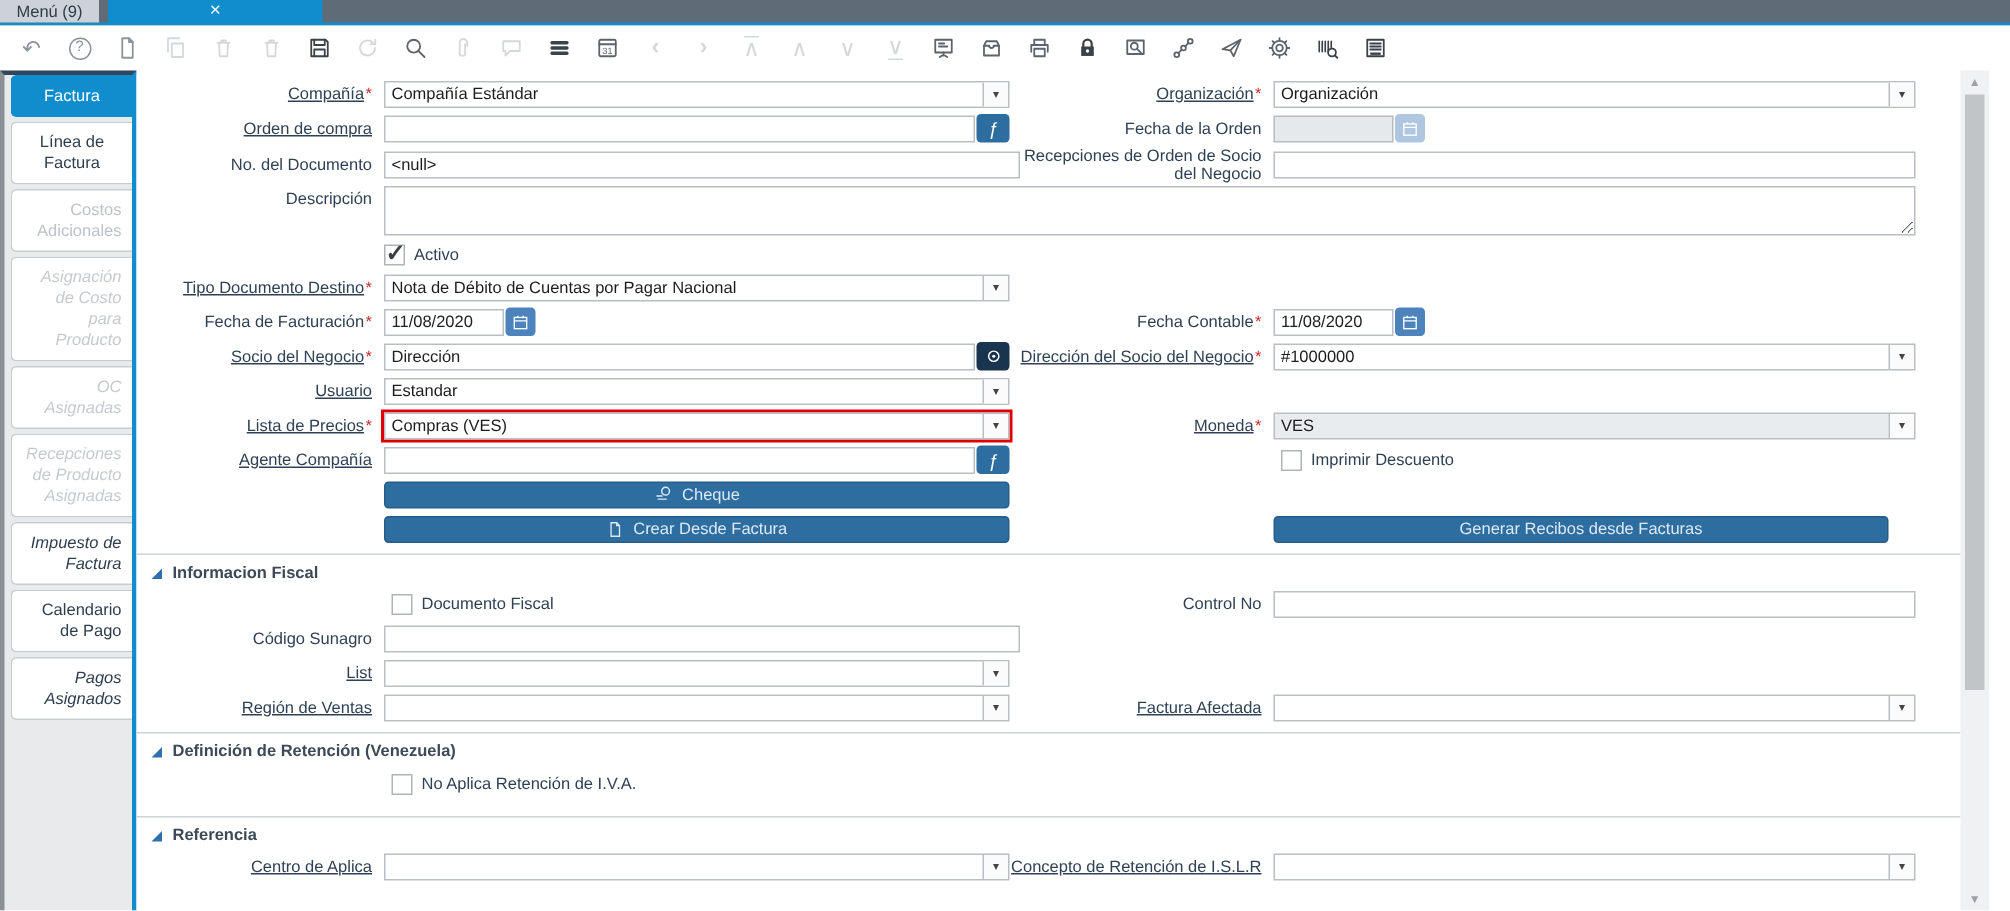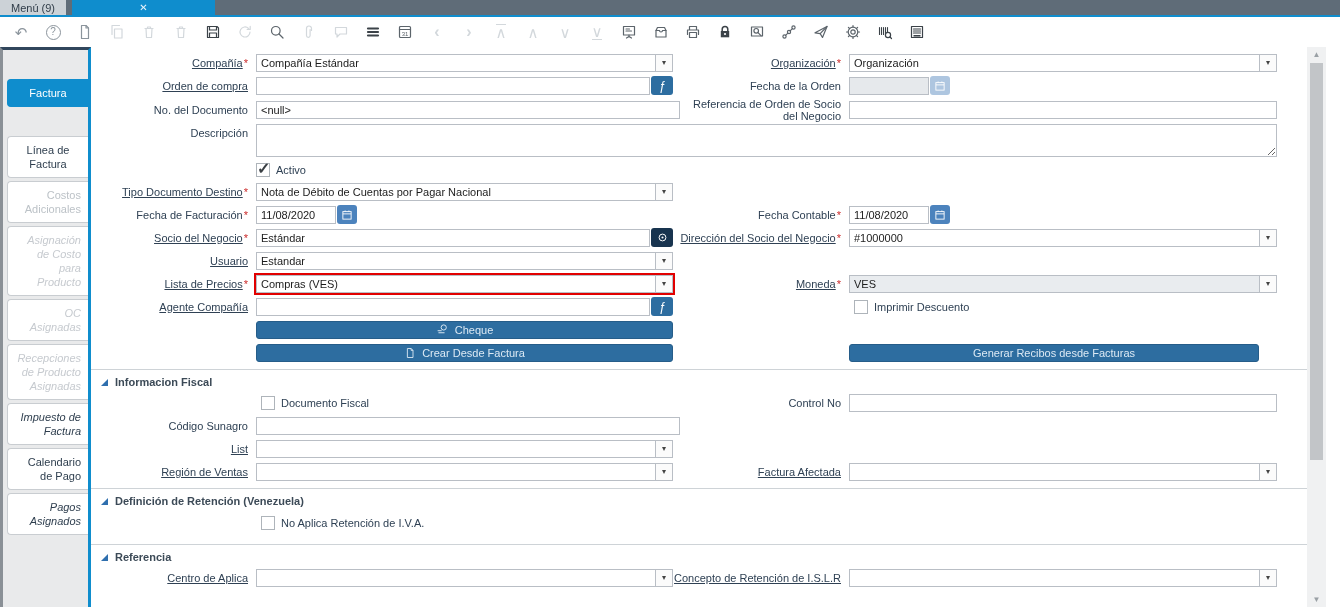--- a/index.html
+++ b/index.html
@@ -31,21 +31,21 @@
   .bart { border-top:1.5px solid currentColor; padding-top:0; }
   .barb { border-bottom:1.5px solid currentColor; }
 
   
   .body-row { display:flex; height:560px; }
   .sidebar { width:91px; background:#e9eaeb; border-right:3px solid #0f8dcd;
     border-top:3px solid #31465c; border-left:3px solid #8a9096; padding-top:0; }
   .stab { background:#fff; border:1px solid #c9cdd1; border-right:none;
     border-radius:4px 0 0 4px; margin:0 0 3px 4px; padding:6px 7px; color:#2e3e4e;
     text-align:right; line-height:14px; }
-  .stab.center { text-align:center;margin-top:29px; }
+  .stab.center { text-align:center; }
   .stab.active { background:#0f8dcd; border-color:#0f8dcd; color:#fff; text-align:center; }
   .stab.disabled { color:#bcc2c7; }
   .stab.disabled-italic { color:#c6cacf; font-style:italic; }
   .stab.italic { font-style:italic; }
 
   .content { flex:1; position:relative; background:#fff; padding-top:4px; }
 
   
   .frow { display:flex; align-items:center; min-height:23px; }
   .lbl { width:165px; flex:none; text-align:right; padding-right:8px; color:#2f4154; line-height:12px; }
@@ -318,21 +318,21 @@
         </span>
       </div>
 
       <div class="frow" style="min-height:25px;">
         <span class="lbl"><span class="lt plain">No. del Documento</span></span>
         <span class="fld-l" style="width:424px;">
           <span class="tf">
               <span>&lt;null&gt;</span>
             </span>
         </span>
-        <span class="lbl lblr" style="width:169px;"><span class="lt plain">Referencia de Orden de Socio del Negocio</span></span>
+        <span class="lbl lblr" style="width:169px;"><span class="lt plain">Recepciones de Orden de Socio del Negocio</span></span>
         <span class="fld-r">
           <span class="tf">
               <span></span>
             </span>
         </span>
       </div>
 
       <div class="frow" style="min-height:37px; align-items:flex-start; padding-top:2px;">
         <span class="lbl" style="padding-top:3px;"><span class="lt plain">Descripción</span></span>
         <textarea style="width: 1021px; height: 33px; border: 1px solid rgb(185, 190, 197); font-family: &quot;Liberation Sans&quot;, sans-serif; font-size: 11px; padding: 2px 4px; resize: both;"></textarea>
@@ -380,21 +380,21 @@
                 <path d="M2.5 6.5h11M5.5 3.5V2M10.5 3.5V2"></path>
               </svg>
             </span>
         </span>
       </div>
 
       <div class="frow">
         <span class="lbl req"><u class="lt">Socio del Negocio</u></span>
         <span class="fld-l">
           <span class="tf">
-              <span>Estándar</span>
+              <span>Dirección</span>
             </span>
           <span class="fbtn navy">
               <svg width="13" height="13" viewBox="0 0 16 16">
                 <circle cx="8" cy="8" r="4.2"></circle>
                 <circle cx="8" cy="8" r="1.3" fill="#fff" stroke="none"></circle>
               </svg>
             </span>
         </span>
         <span class="lbl lblr req"><u class="lt">Dirección del Socio del Negocio</u></span>
         <span class="fld-r">

